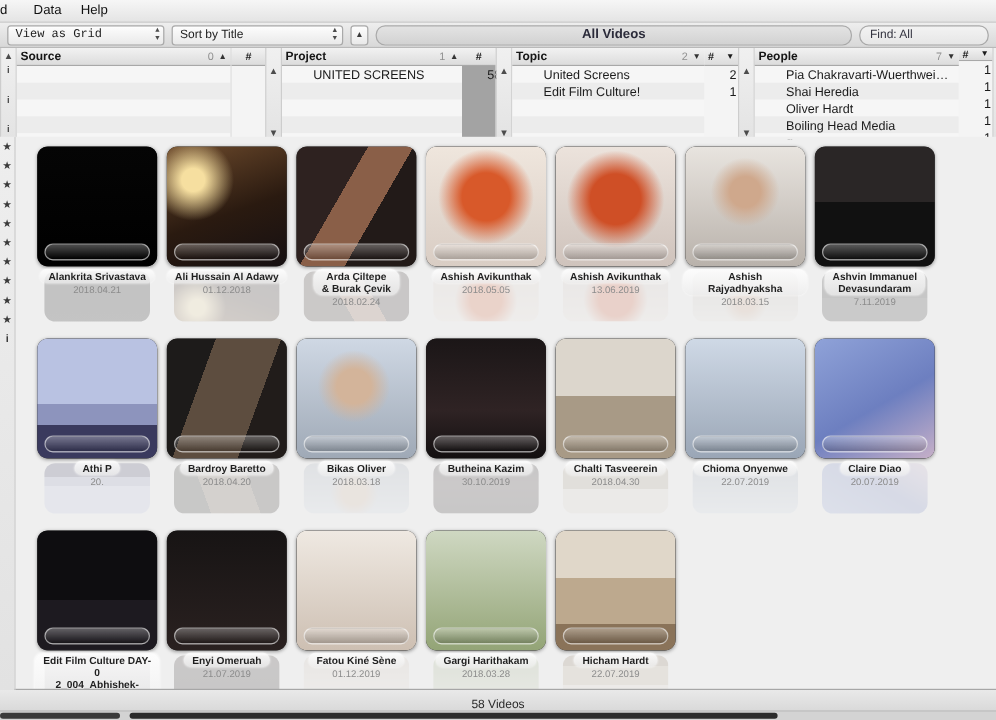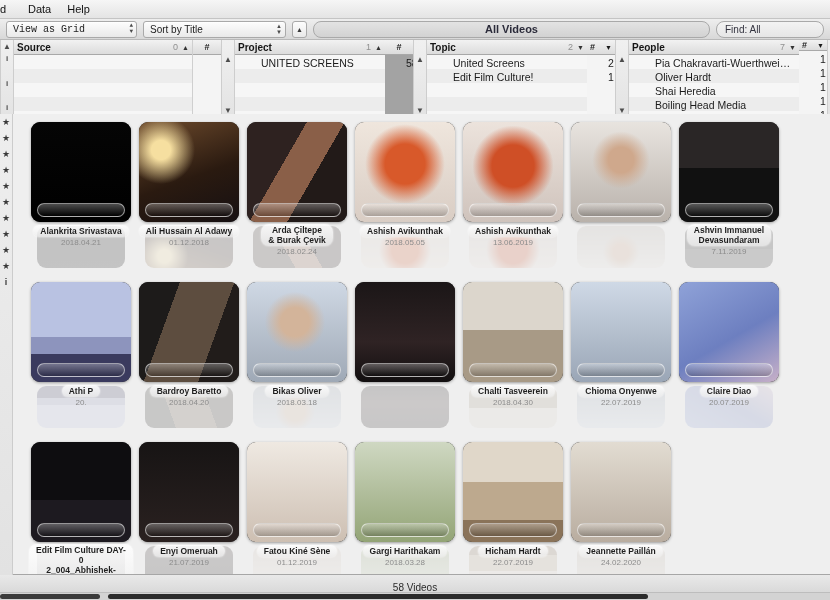--- a/index.html
+++ b/index.html
@@ -332,24 +332,24 @@
             <div class="stripe"></div>
             <div class="stripe"></div>
             <div class="stripe"></div>
             <div class="stripe"></div>
         </div>
         <div class="rowholder">
           <div class="rowitem">
               <span class="nm">Pia Chakravarti-Wuerthwein (moder…</span>
             </div>
           <div class="rowitem">
+              <span class="nm">Shai Heredia</span>
+            </div>
+          <div class="rowitem">
               <span class="nm">Oliver Hardt</span>
-            </div>
-          <div class="rowitem">
-              <span class="nm">Shai Heredia</span>
             </div>
           <div class="rowitem">
               <span class="nm">Boiling Head Media</span>
             </div>
           <div class="rowitem">
               <span class="nm">q</span>
             </div>
         </div>
       </div>
     </div>
@@ -461,20 +461,21 @@
           </div>
           <div class="reflect" style="background: radial-gradient(circle at 50% 44%, rgb(207, 79, 38) 0px, rgb(207, 79, 38) 28%, rgba(0, 0, 0, 0) 54%), linear-gradient(rgb(236, 227, 220), rgb(207, 195, 188)); border-radius: 9px;"></div>
           <div class="caption"><span class="cap-name">Ashish Avikunthak</span><span class="cap-date">13.06.2019</span></div>
         </div>
         <div class="cell">
           <div class="thumb">
             <div class="pic" style="background: radial-gradient(circle at 50% 38%, rgb(207, 168, 140) 0px, rgb(207, 168, 140) 16%, rgba(0, 0, 0, 0) 36%), linear-gradient(rgb(232, 228, 223), rgb(185, 178, 171));"></div>
             <div class="scrub"></div>
           </div>
           <div class="reflect" style="background: radial-gradient(circle at 50% 38%, rgb(207, 168, 140) 0px, rgb(207, 168, 140) 16%, rgba(0, 0, 0, 0) 36%), linear-gradient(rgb(232, 228, 223), rgb(185, 178, 171)); border-radius: 9px;"></div>
+          <div class="caption"><span class="cap-name">Ashish Rajyadhyaksha</span><span class="cap-date">2018.03.15</span></div>
         </div>
         <div class="cell">
           <div class="thumb">
             <div class="pic" style="background: linear-gradient(rgb(42, 38, 38) 0px, rgb(42, 38, 38) 46%, rgb(17, 17, 17) 46%), radial-gradient(circle at 50% 30%, rgb(138, 106, 82) 0px, rgb(138, 106, 82) 14%, rgba(0, 0, 0, 0) 32%);"></div>
             <div class="scrub"></div>
           </div>
           <div class="reflect" style="background: linear-gradient(rgb(42, 38, 38) 0px, rgb(42, 38, 38) 46%, rgb(17, 17, 17) 46%), radial-gradient(circle at 50% 30%, rgb(138, 106, 82) 0px, rgb(138, 106, 82) 14%, rgba(0, 0, 0, 0) 32%); border-radius: 9px;"></div>
           <div class="caption"><span class="cap-name">Ashvin Immanuel<br>Devasundaram</span><span class="cap-date">7.11.2019</span></div>
         </div>
         <div class="cell">
@@ -500,20 +501,21 @@
           </div>
           <div class="reflect" style="background: radial-gradient(circle at 48% 40%, rgb(211, 180, 154) 0px, rgb(211, 180, 154) 18%, rgba(0, 0, 0, 0) 38%), linear-gradient(rgb(207, 216, 228), rgb(159, 169, 182)); border-radius: 9px;"></div>
           <div class="caption"><span class="cap-name">Bikas Oliver</span><span class="cap-date">2018.03.18</span></div>
         </div>
         <div class="cell">
           <div class="thumb">
             <div class="pic" style="background: linear-gradient(rgb(27, 22, 23), rgb(47, 35, 36) 60%, rgb(18, 15, 16)), radial-gradient(circle at 55% 40%, rgb(216, 183, 156) 0px, rgb(216, 183, 156) 12%, rgba(0, 0, 0, 0) 28%);"></div>
             <div class="scrub"></div>
           </div>
           <div class="reflect" style="background: linear-gradient(rgb(27, 22, 23), rgb(47, 35, 36) 60%, rgb(18, 15, 16)), radial-gradient(circle at 55% 40%, rgb(216, 183, 156) 0px, rgb(216, 183, 156) 12%, rgba(0, 0, 0, 0) 28%); border-radius: 9px;"></div>
+          <div class="caption"><span class="cap-name">Butheina Kazim</span><span class="cap-date">30.10.2019</span></div>
         </div>
         <div class="cell">
           <div class="thumb">
             <div class="pic" style="background: linear-gradient(rgb(220, 214, 204) 0px, rgb(220, 214, 204) 48%, rgb(168, 154, 134) 48%), radial-gradient(circle at 30% 55%, rgb(91, 63, 46) 0px, rgb(91, 63, 46) 11%, rgba(0, 0, 0, 0) 26%), radial-gradient(circle at 70% 52%, rgb(74, 53, 39) 0px, rgb(74, 53, 39) 10%, rgba(0, 0, 0, 0) 24%);"></div>
             <div class="scrub"></div>
           </div>
           <div class="reflect" style="background: linear-gradient(rgb(220, 214, 204) 0px, rgb(220, 214, 204) 48%, rgb(168, 154, 134) 48%), radial-gradient(circle at 30% 55%, rgb(91, 63, 46) 0px, rgb(91, 63, 46) 11%, rgba(0, 0, 0, 0) 26%), radial-gradient(circle at 70% 52%, rgb(74, 53, 39) 0px, rgb(74, 53, 39) 10%, rgba(0, 0, 0, 0) 24%); border-radius: 9px;"></div>
           <div class="caption"><span class="cap-name">Chalti Tasveerein</span><span class="cap-date">2018.04.30</span></div>
         </div>
         <div class="cell">
@@ -564,28 +566,20 @@
           <div class="reflect" style="background: linear-gradient(rgb(207, 216, 194), rgb(147, 164, 118)), radial-gradient(circle at 50% 42%, rgb(110, 74, 50) 0px, rgb(110, 74, 50) 15%, rgba(0, 0, 0, 0) 32%); border-radius: 9px;"></div>
           <div class="caption"><span class="cap-name">Gargi Harithakam</span><span class="cap-date">2018.03.28</span></div>
         </div>
         <div class="cell">
           <div class="thumb">
             <div class="pic" style="background: linear-gradient(rgb(224, 215, 201) 0px, rgb(224, 215, 201) 40%, rgb(189, 169, 142) 40%, rgb(189, 169, 142) 78%, rgb(138, 115, 89) 78%), radial-gradient(circle at 50% 44%, rgb(59, 48, 40) 0px, rgb(59, 48, 40) 13%, rgba(0, 0, 0, 0) 28%);"></div>
             <div class="scrub"></div>
           </div>
           <div class="reflect" style="background: linear-gradient(rgb(224, 215, 201) 0px, rgb(224, 215, 201) 40%, rgb(189, 169, 142) 40%, rgb(189, 169, 142) 78%, rgb(138, 115, 89) 78%), radial-gradient(circle at 50% 44%, rgb(59, 48, 40) 0px, rgb(59, 48, 40) 13%, rgba(0, 0, 0, 0) 28%); border-radius: 9px;"></div>
           <div class="caption"><span class="cap-name">Hicham Hardt</span><span class="cap-date">22.07.2019</span></div>
-        </div>
-        <div class="cell">
-          <div class="thumb">
-            <div class="pic" style="background: linear-gradient(rgb(226, 220, 210), rgb(185, 173, 160)), radial-gradient(circle, rgb(31, 138, 140) 0px, rgb(31, 138, 140) 17%, rgba(0, 0, 0, 0) 36%);"></div>
-            <div class="scrub"></div>
-          </div>
-          <div class="reflect" style="background: linear-gradient(rgb(226, 220, 210), rgb(185, 173, 160)), radial-gradient(circle, rgb(31, 138, 140) 0px, rgb(31, 138, 140) 17%, rgba(0, 0, 0, 0) 36%); border-radius: 9px;"></div>
-          <div class="caption"><span class="cap-name">Jeannette Paillán</span><span class="cap-date">24.02.2020</span></div>
         </div>
       </div>
   </div>
 
   <div class="statusbar">
     <span>58 Videos</span>
     <div class="hscroll">
       <div class="knob2"></div>
       <div class="knob"></div>
     </div>

